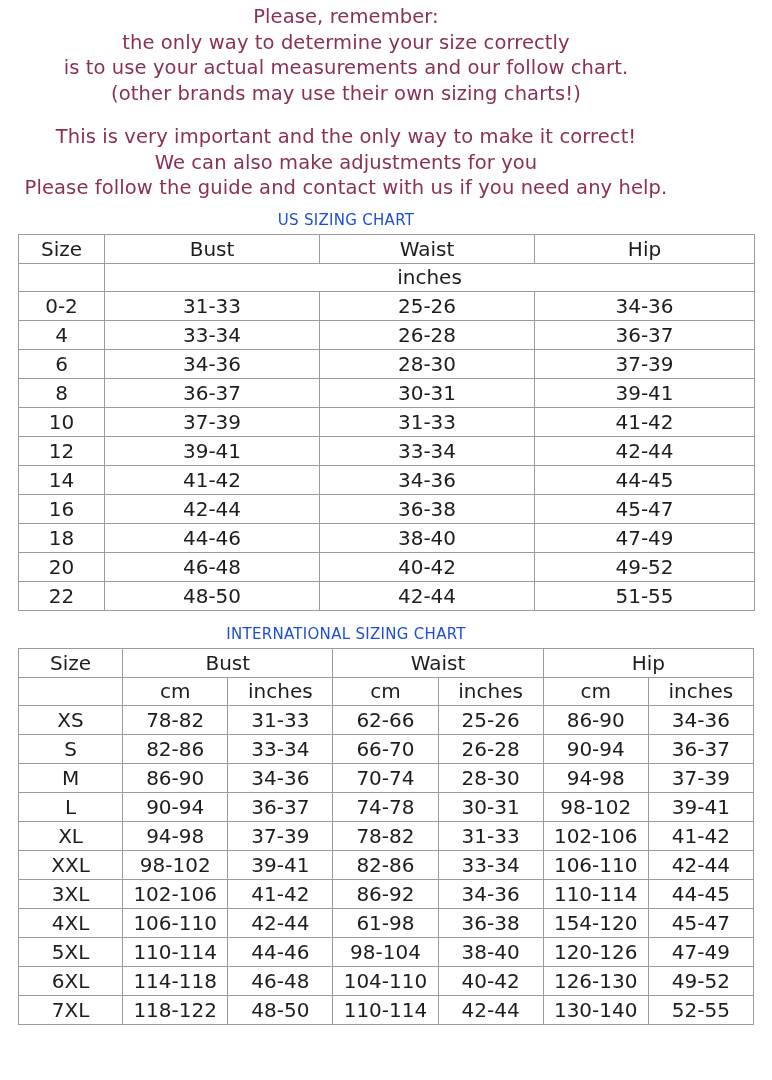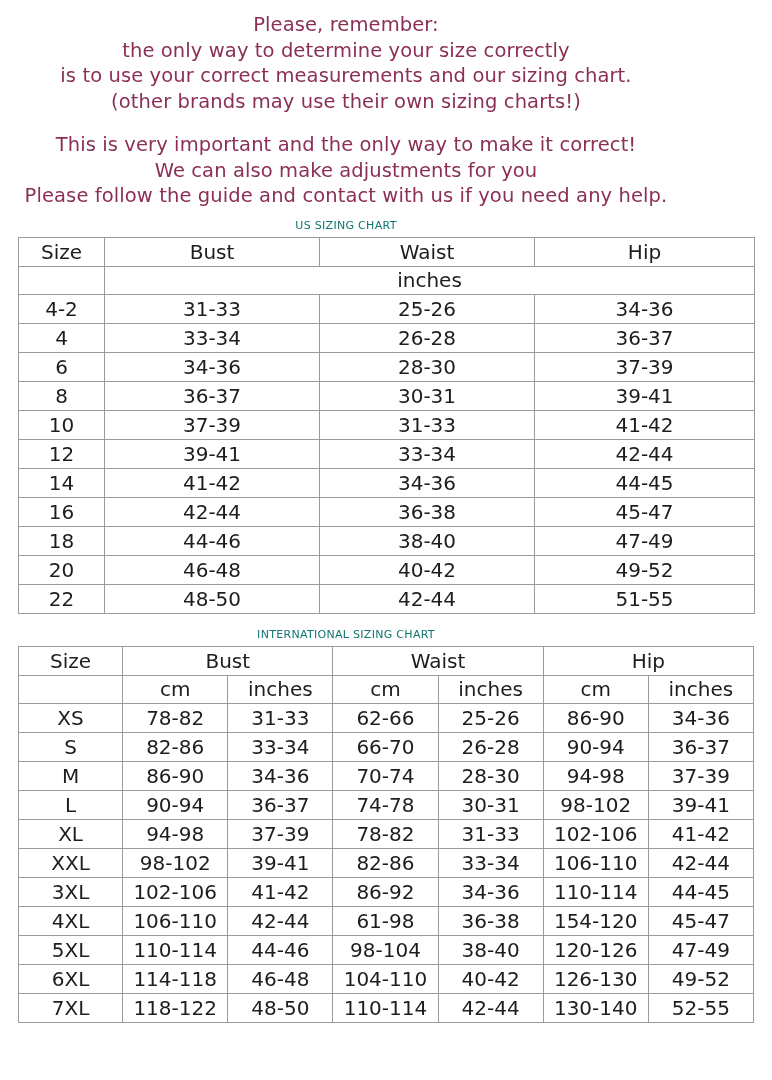--- a/index.html
+++ b/index.html
@@ -11,40 +11,40 @@
     width: 772px;
     height: 1080px;
     font-family: "DejaVu Sans", sans-serif;
     color: #2b2b2b;
     overflow: hidden;
   }
   .page {
     width: 692px;
     height: 1080px;
     box-sizing: border-box;
-    padding: 12px 18px 4px 18px;
+    padding: 4px 18px 4px 18px;
   }
 
   
   .notice {
     text-align: center;
     color: #8b2f57;
     font-family: "DejaVu Sans", sans-serif;
     font-size: 19.5px;
     line-height: 25.5px;
     letter-spacing: 0.1px;
   }
   .notice .block1 { margin-bottom: 18px; }
   .notice .line { white-space: nowrap; }
 
   
   .chart-title {
     text-align: center;
-    font-size: 11px;
-    color: #0f766e;
+    font-size: 15px;
+    color: #1d4ed8;
     letter-spacing: 0.3px;
     margin: 10px 0 5px 0;
   }
   .chart-title.intl { margin-top: 14px; }
 
   
   table {
     border-collapse: collapse;
     width: 736px;
     table-layout: fixed;
@@ -75,21 +75,21 @@
 </style>
 </head>
 <body>
 
 <div class="page">
 
   <div class="notice">
     <div class="block1">
       <div class="line">Please, remember:</div>
       <div class="line">the only way to determine your size correctly</div>
-      <div class="line">is to use your correct measurements and our sizing chart.</div>
+      <div class="line">is to use your actual measurements and our follow chart.</div>
       <div class="line">(other brands may use their own sizing charts!)</div>
     </div>
     <div class="block2">
       <div class="line">This is very important and the only way to make it correct!</div>
       <div class="line">We can also make adjustments for you</div>
       <div class="line">Please follow the guide and contact with us if you need any help.</div>
     </div>
   </div>
 
   <div class="chart-title">US SIZING CHART</div>
@@ -108,21 +108,21 @@
         <th>Hip</th>
       </tr>
     </thead>
     <tbody>
       <tr class="unit-row">
         <td class="blank-cell"></td>
         <td colspan="3">inches</td>
       </tr>
 
       <tr>
-        <td>4-2</td>
+        <td>0-2</td>
         <td>31-33</td>
         <td>25-26</td>
         <td>34-36</td>
       </tr>
       <tr>
         <td>4</td>
         <td>33-34</td>
         <td>26-28</td>
         <td>36-37</td>
       </tr>

